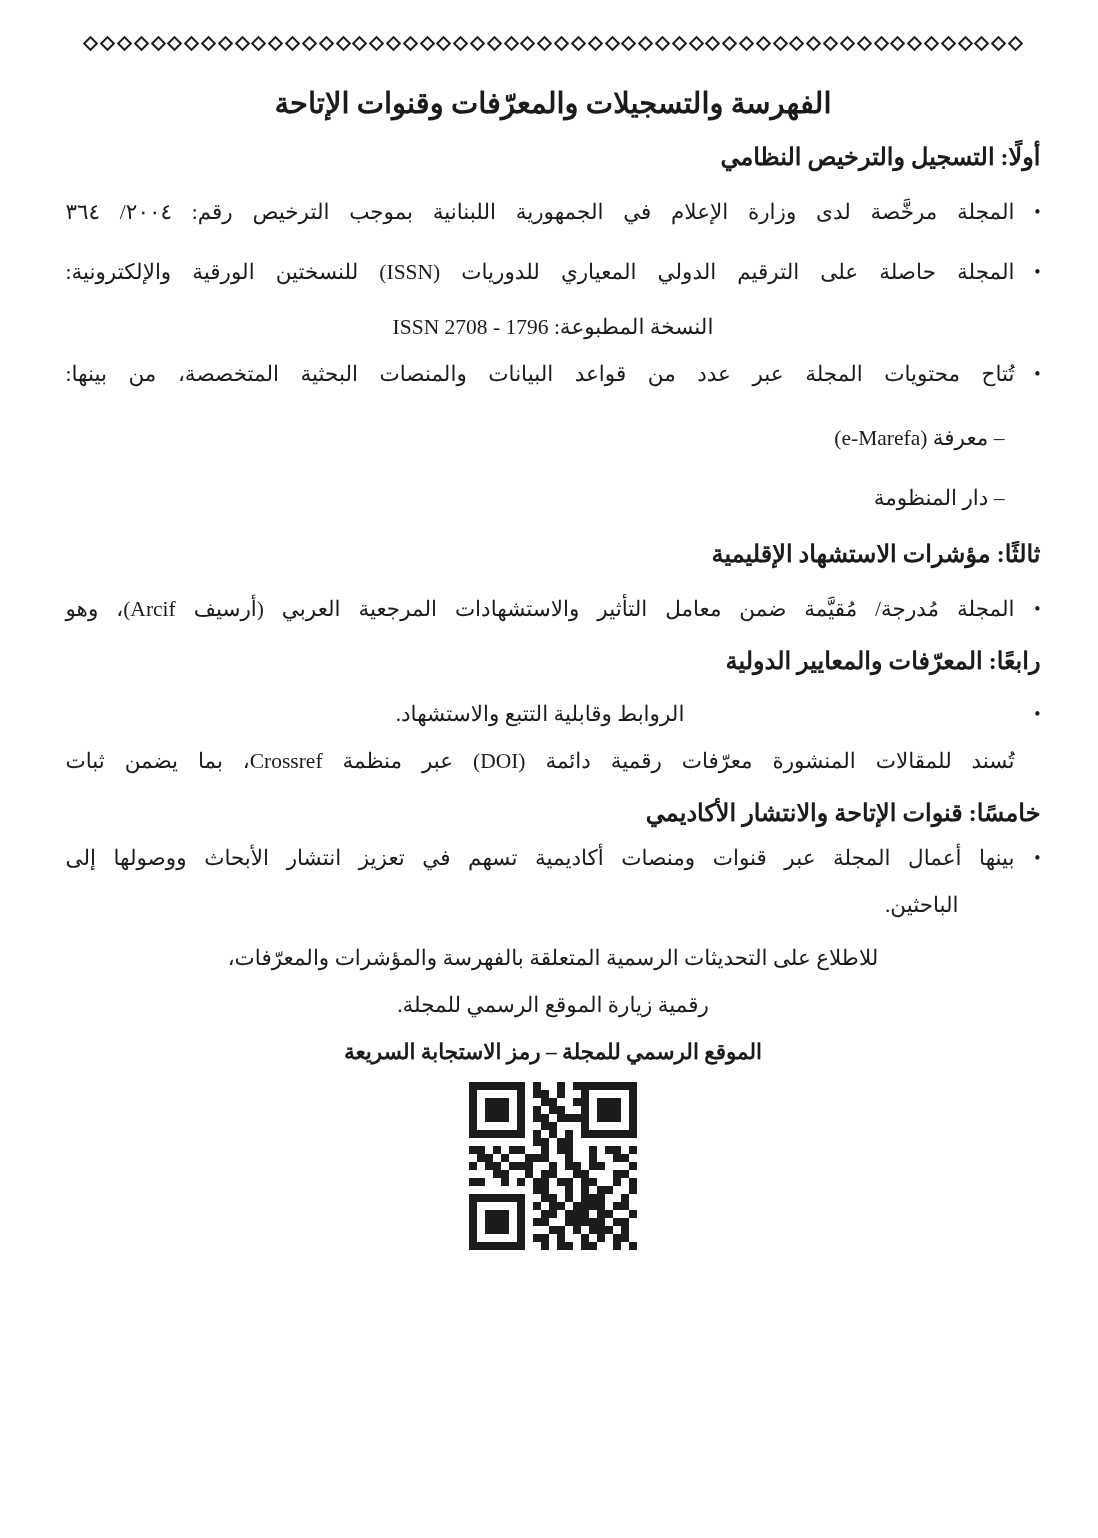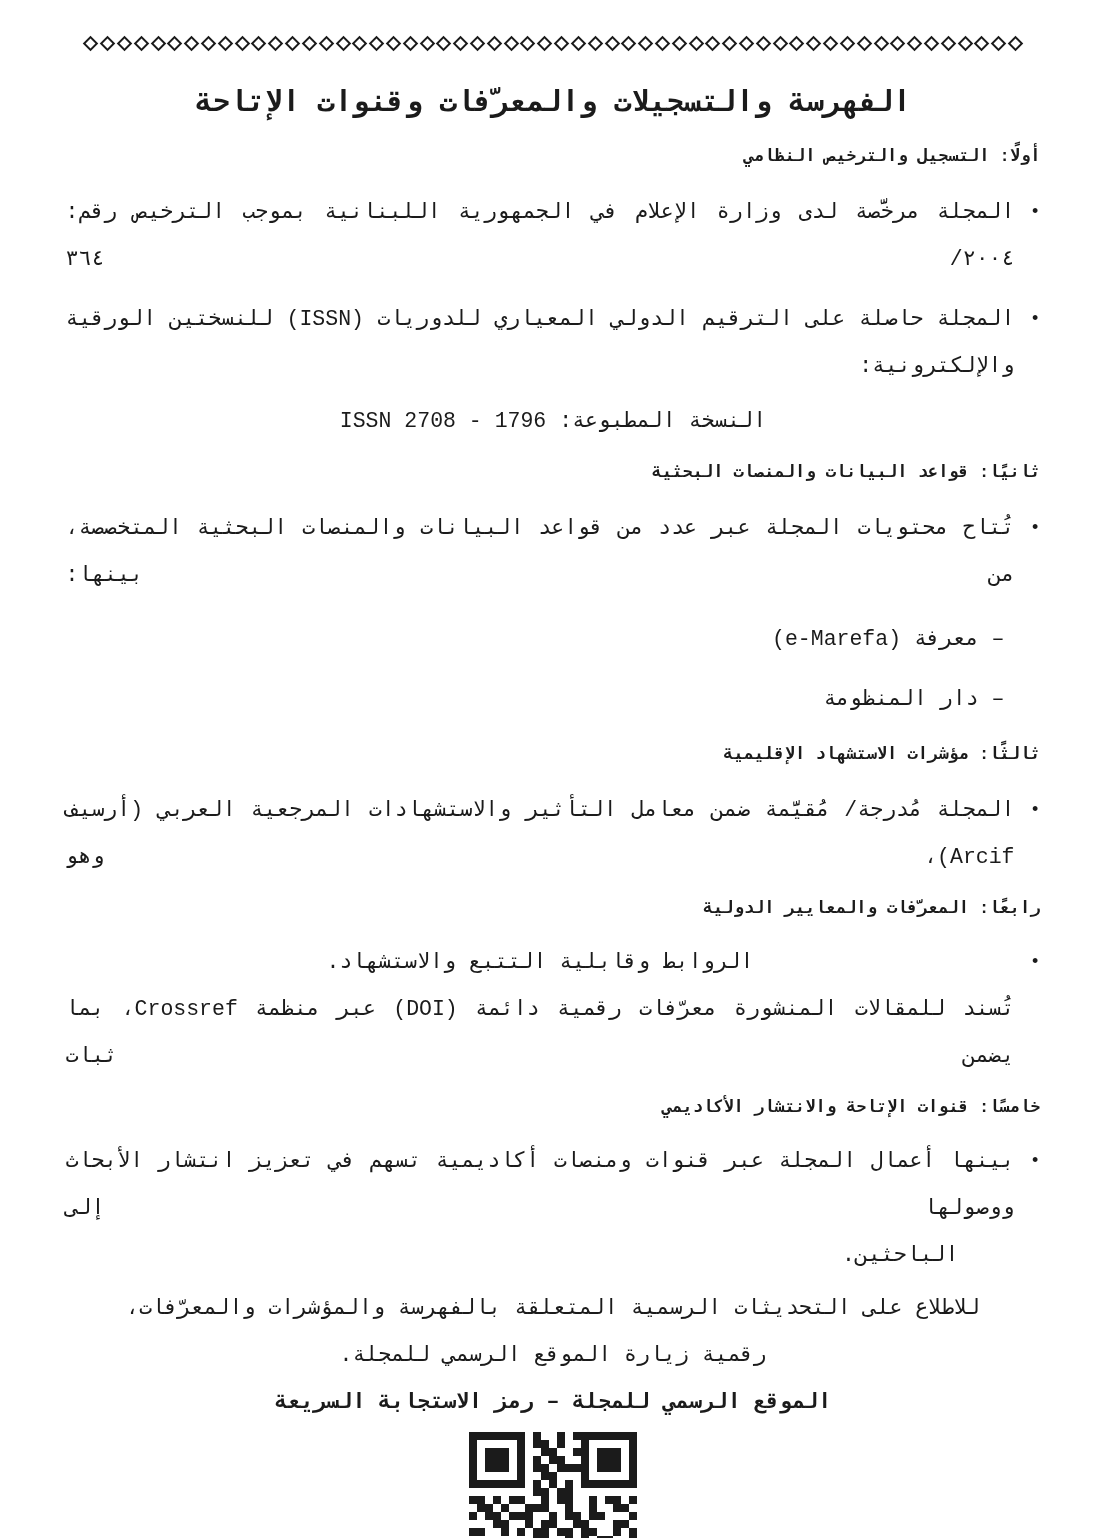--- a/index.html
+++ b/index.html
@@ -2,21 +2,21 @@
 <html lang="ar" dir="rtl"><head>
 <meta charset="utf-8">
 <style>
   html,body { margin:0; padding:0; background:#ffffff; }
   .page {
     position:relative;
     width:1095px; height:1538px;
     margin:0 auto;
     background:#ffffff;
     color:#1b1b1b;
-    font-family:Liberation Mono, monospace;
+    font-family:Liberation Serif, serif;
     direction:rtl;
     box-sizing:border-box;
     padding:36px 56px 0 64px;
     overflow:hidden;
   }
   
   .diamond-border{
     display:flex; justify-content:space-between;
     width:96%; margin:0 auto; height:18px;
   }
@@ -33,28 +33,28 @@
     text-align:center;
     font-size:29px; font-weight:bold;
     line-height:39px;
   }
   .line{ font-size:21.5px; line-height:47px; }
   .intro{ margin:0 0 14px; }
   .center{ text-align:center; }
   .right{ text-align:right; }
   .stretch{ text-align:justify; text-align-last:justify; }
   .heading{
-    font-size:17px; font-weight:bold; line-height:44px;
+    font-size:24px; font-weight:bold; line-height:44px;
     margin:0;
   }
   .h1m{ margin-bottom:10px; }
   .h2m{ margin-top:6px; margin-bottom:10px; }
   .h3m{ margin-top:10px; margin-bottom:10px; }
   .h4m{ margin-top:6px; margin-bottom:8px; }
-  .h5m{ margin-top:6px; margin-bottom:8px; }
+  .h5m{ margin-top:6px; }
   .bullet-item{ display:flex; }
   .mb13{ margin-bottom:13px; }
   .mb8{ margin-bottom:8px; }
   .mb17{ margin-bottom:17px; }
   .mb6{ margin-bottom:6px; }
   .bullet-dot{
     flex:0 0 26px;
     font-size:18px; line-height:47px;
     text-align:right;
   }
@@ -141,21 +141,20 @@
     <span class="bullet-body line stretch">المجلة مرخَّصة لدى وزارة الإعلام في الجمهورية اللبنانية بموجب الترخيص رقم: ٢٠٠٤/ ٣٦٤</span>
   </div>
 
   <div class="bullet-item mb8">
     <span class="bullet-dot">•</span>
     <span class="bullet-body line stretch">المجلة حاصلة على الترقيم الدولي المعياري للدوريات (ISSN) للنسختين الورقية والإلكترونية:</span>
   </div>
 
   <div class="line center">النسخة المطبوعة: ISSN 2708 - 1796</div>
 
-  <div class="heading h2m">ثانيًا: قواعد البيانات والمنصات البحثية</div>
 
   <div class="bullet-item mb17">
     <span class="bullet-dot">•</span>
     <span class="bullet-body line stretch">تُتاح محتويات المجلة عبر عدد من قواعد البيانات والمنصات البحثية المتخصصة، من بينها:</span>
   </div>
 
   <div class="line right dash-line dash1m">– معرفة (e-Marefa)</div>
   <div class="line right dash-line dash2m">– دار المنظومة</div>
 
   <div class="heading h3m">ثالثًا: مؤشرات الاستشهاد الإقليمية</div>

